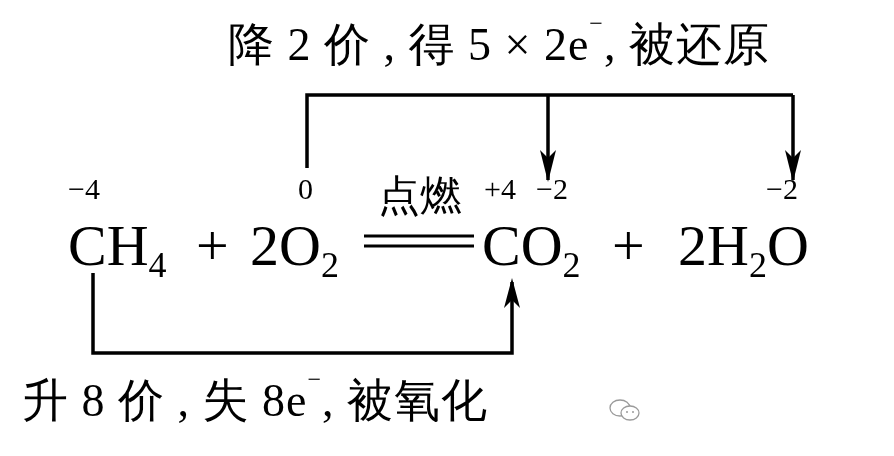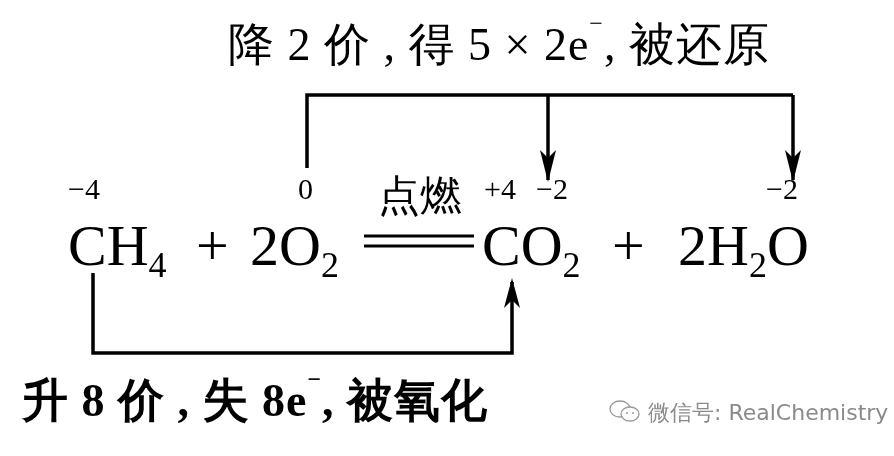--- a/index.html
+++ b/index.html
@@ -1,19 +1,19 @@
 <!DOCTYPE html>
 <html><head>
 <meta charset="utf-8">
 <style>
   html, body { margin:0; padding:0; background:#ffffff; }
   body { width:894px; height:456px; position:relative; overflow:hidden; font-family:"DejaVu Serif", "Liberation Serif", serif; color:#000; }
   .abs { position:absolute; white-space:nowrap; }
   .top-label { left:228px; top:14px; font-size:46px; font-family:"Liberation Serif", "DejaVu Serif", serif; letter-spacing:1px; }
-  .bottom-label { left:22px; top:370px; font-size:46px; font-family:"Liberation Serif", "DejaVu Serif", serif; letter-spacing:1px;font-weight:bold; }
+  .bottom-label { left:22px; top:370px; font-size:46px; font-family:"Liberation Serif", "DejaVu Serif", serif; letter-spacing:1px; }
   .eq { font-family:"Liberation Serif", "DejaVu Serif", serif; font-size:58px; top:212px;text-align:center; }
   .sub { font-size:36px; position:relative; top:12px; }
   .ox { font-family:"Liberation Serif", "DejaVu Serif", serif; font-size:30px; top:172px; }
   .cond { font-family:"Liberation Serif", "DejaVu Serif", serif; font-size:42px; left:378px; top:168px; }
   .watermark { left:608px; top:398px; font-family:"DejaVu Sans", sans-serif; font-size:22px; color:#8a8a8a; }
   .wm-icon { display:inline-block; vertical-align:middle; margin-right:6px; }
   sup.e { font-size:24px; vertical-align:top; position:relative; top:-4px; }
   svg.lines { position:absolute; left:0; top:0; }
 </style>
 </head>
@@ -69,14 +69,14 @@
 </div>
 
 <div class="abs watermark">
   <span class="wm-icon">
     <svg width="34" height="26" viewBox="0 0 34 26">
       <ellipse cx="12" cy="10" rx="10" ry="8" fill="none" stroke="#9a9a9a" stroke-width="1.3"></ellipse>
       <ellipse cx="22" cy="15" rx="9" ry="7" fill="#fff" stroke="#9a9a9a" stroke-width="1.3"></ellipse>
       <circle cx="19" cy="14" r="1" fill="#9a9a9a"></circle>
         <circle cx="25" cy="14" r="1" fill="#9a9a9a"></circle>
     </svg>
-  </span><span>微信号: RealChemistry</span>
+  </span>
 </div>
 
 </body></html>

